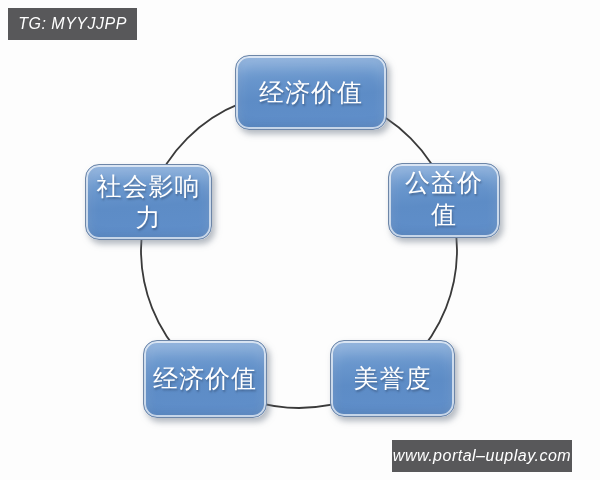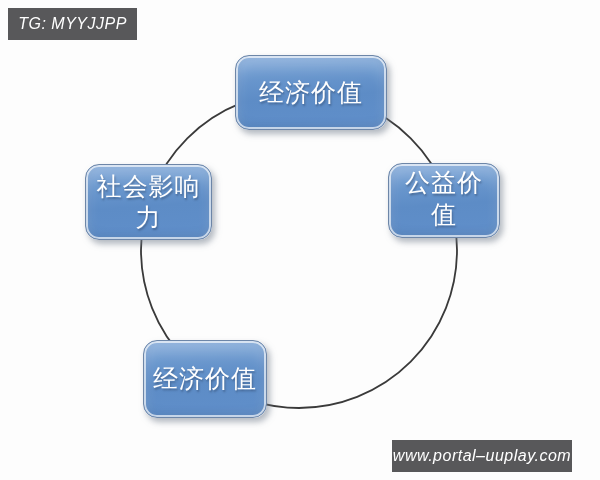--- a/index.html
+++ b/index.html
@@ -76,20 +76,23 @@
   </svg>
 
   <div class="node node-top">
     <span>经济价值</span>
   </div>
 
   <div class="node node-right">
     <span>公益价值</span>
   </div>
 
+  <div class="node node-bottom-right">
+    <span>美誉度</span>
+  </div>
 
   <div class="node node-bottom-left">
     <span>经济价值</span>
   </div>
 
   <div class="node node-left">
     <span>社会影响力</span>
   </div>
 
   <div class="watermark wm-top-left">

